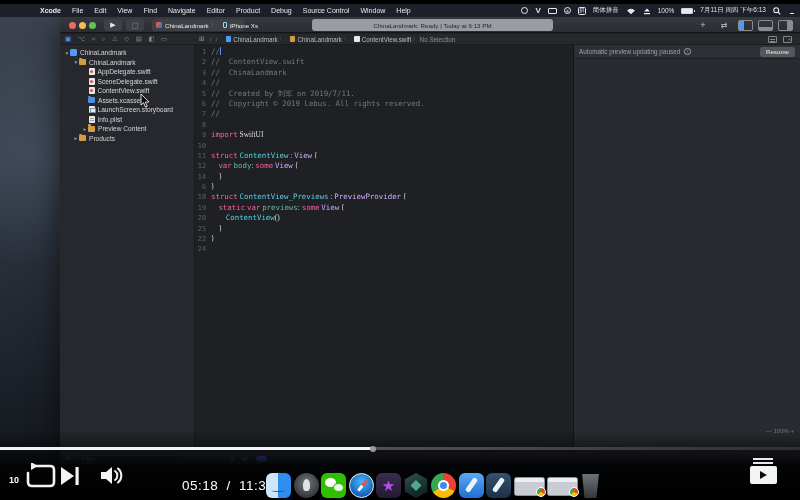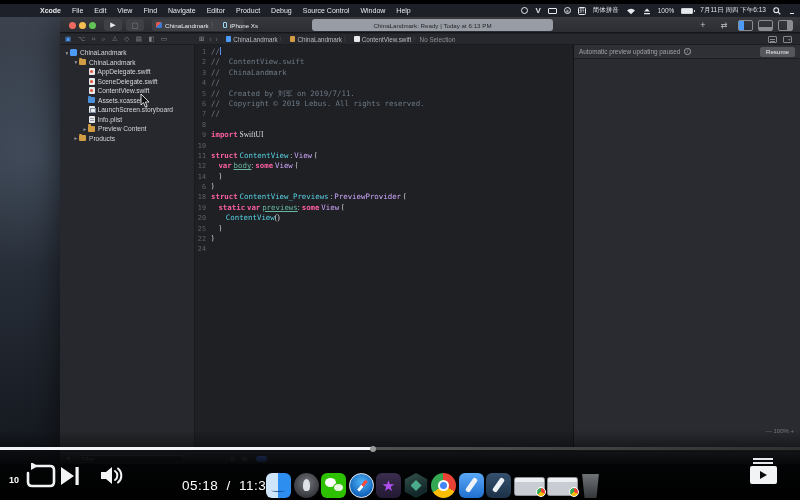--- a/index.html
+++ b/index.html
@@ -118,23 +118,23 @@
   .ic.swift:after { content:""; position:absolute; left:1px; top:2px; width:3px; height:3px; background:#e8553a; border-radius:50%; }
   .ic.plist:after { content:""; position:absolute; left:1px; top:2px; width:3.5px; height:1px; background:#9aa0a8; box-shadow:0 2px 0 #9aa0a8; }
   .ic.storyboard:after { content:""; position:absolute; left:1px; top:2px; width:3.5px; height:3px; border:0.8px solid #7a8aa0; }
 
   
   #editor { left:135px; top:28px; width:378px; height:406px; background:#1f2024; overflow:hidden; }
   #code { position:absolute; left:0; top:2px; width:100%; font-family:"DejaVu Sans Mono", monospace; font-size:7.4px; }
   .cl { height:10.4px; line-height:10.4px; white-space:pre; display:flex; }
   .cl .ln { width:16px; text-align:right; color:#5f6167; flex:0 0 auto; padding-right:5px; font-size:6.8px; }
   .cl .ct { color:#dfdfe0; }
-  .s-cmt { color:#6c7986; } .s-kw { color:#fc5fa3; font-weight:bold; }
+  .s-cmt { color:#6c7986; } .s-kw { color:#fc5fa3; font-weight:normal; }
   .s-str { color:#fc6a5d; } .s-decl { color:#58d3e5; }
-  .s-type { color:#d0a8ff; } .s-prop { color:#67b7a4;text-decoration:underline; }
+  .s-type { color:#d0a8ff; } .s-prop { color:#67b7a4; }
   .s-pre { color:#fd8f3f; } .s-plain { color:#dfdfe0;font-family:Liberation Serif, serif; }
   .caret { display:inline-block; width:1px; height:8px; background:#5b8df0; vertical-align:-1px; }
 
   
   #preview { left:513px; top:28px; width:227px; height:406px; background:#2a2b30; border-left:1px solid #121316; }
   #preview-header { position:absolute; left:0; top:0; width:100%; height:14px; background:#2f3036;
     border-bottom:1px solid #1e1f23; display:flex; align-items:center; padding:0 5px; }
   #preview-msg { color:#9fa1a6; font-size:6.4px; white-space:nowrap; }
   #info-icon { width:6.5px; height:6.5px; border:0.9px solid #9fa1a6; border-radius:50%; color:#9fa1a6;
     font-size:4.5px; display:inline-flex; align-items:center; justify-content:center; margin-left:4px; font-style:italic;}

